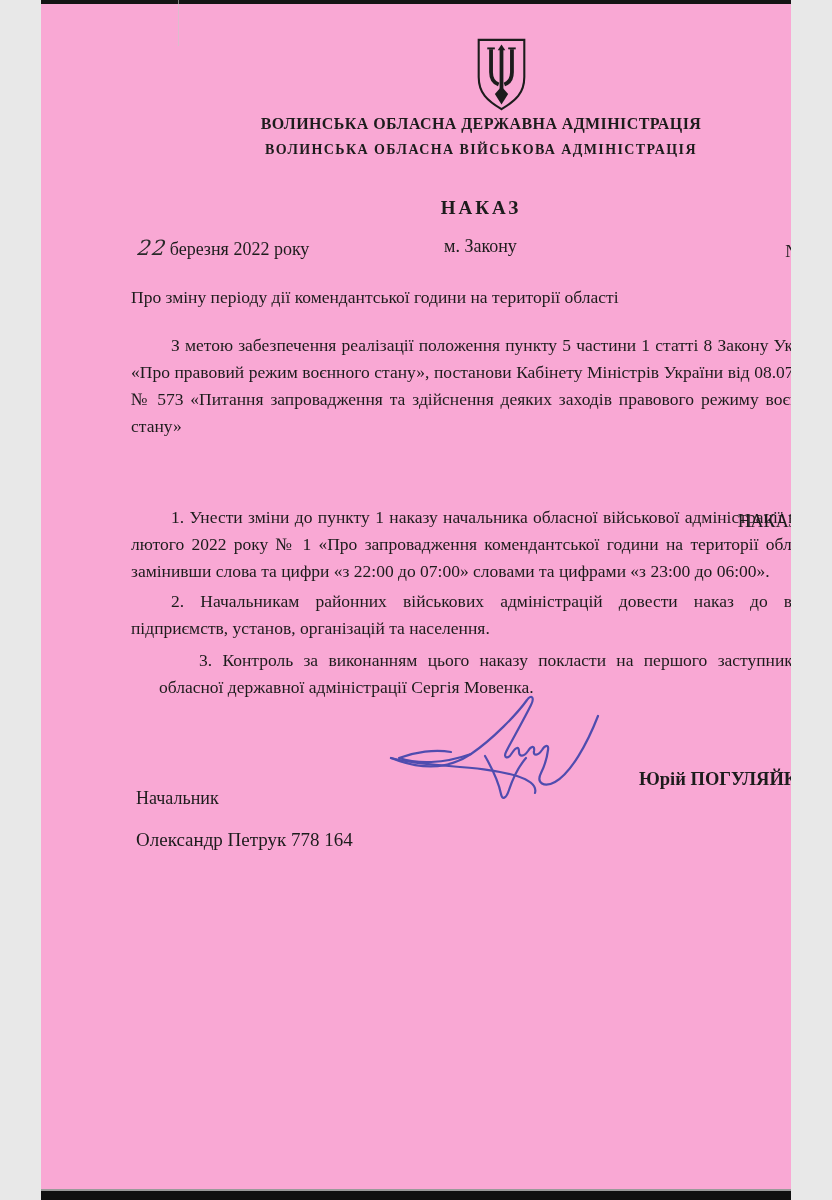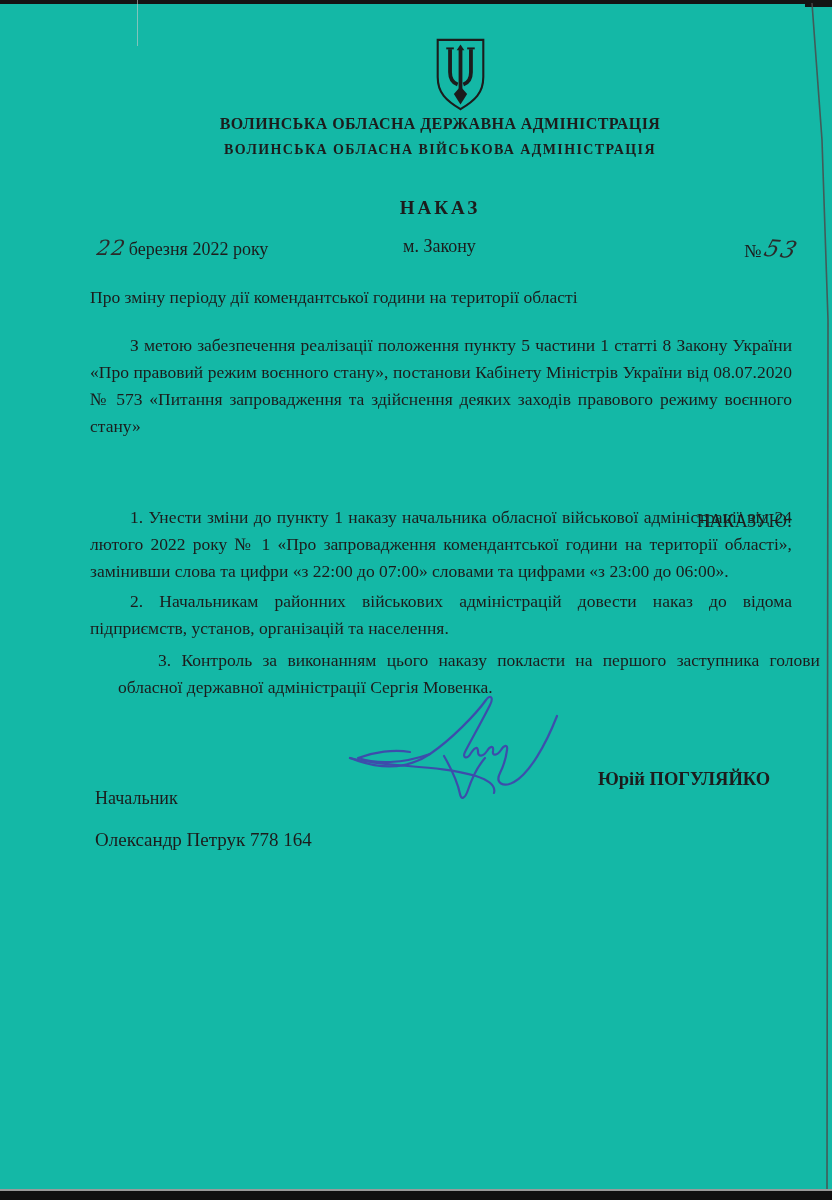--- a/index.html
+++ b/index.html
@@ -1,21 +1,21 @@
 <!DOCTYPE html>
 <html><head>
 <meta charset="utf-8">
 <style>
   * { margin:0; padding:0; box-sizing:border-box; }
   html,body { background:#e8e8e8; }
   .page {
     position:relative;
-    width:832px; height:1200px;
+    width:750px; height:1200px;
     margin:0 auto;
-    background:#14b8a6;
+    background:#f9a8d4;
     overflow:hidden;
     font-family:"Liberation Serif","DejaVu Serif",serif;
     color:#1c1c1c;
   }
   
   .scan-top    { position:absolute; top:0; left:0; width:832px; height:4px; background:#141414; }
   .scan-bottom { position:absolute; bottom:0; left:0; width:832px; height:9px; background:#101010; box-shadow:0 -2px 0 #9a9a9a; }
   .scan-right  { position:absolute; top:0; left:0; width:832px; height:1200px; pointer-events:none; }
   .scan-scratch{ position:absolute; top:0; left:137px; width:1px; height:46px; background:#c9c9c9; opacity:.6; }
   .scan-corner { position:absolute; top:0; left:805px; width:27px; height:7px; background:#141414; }

